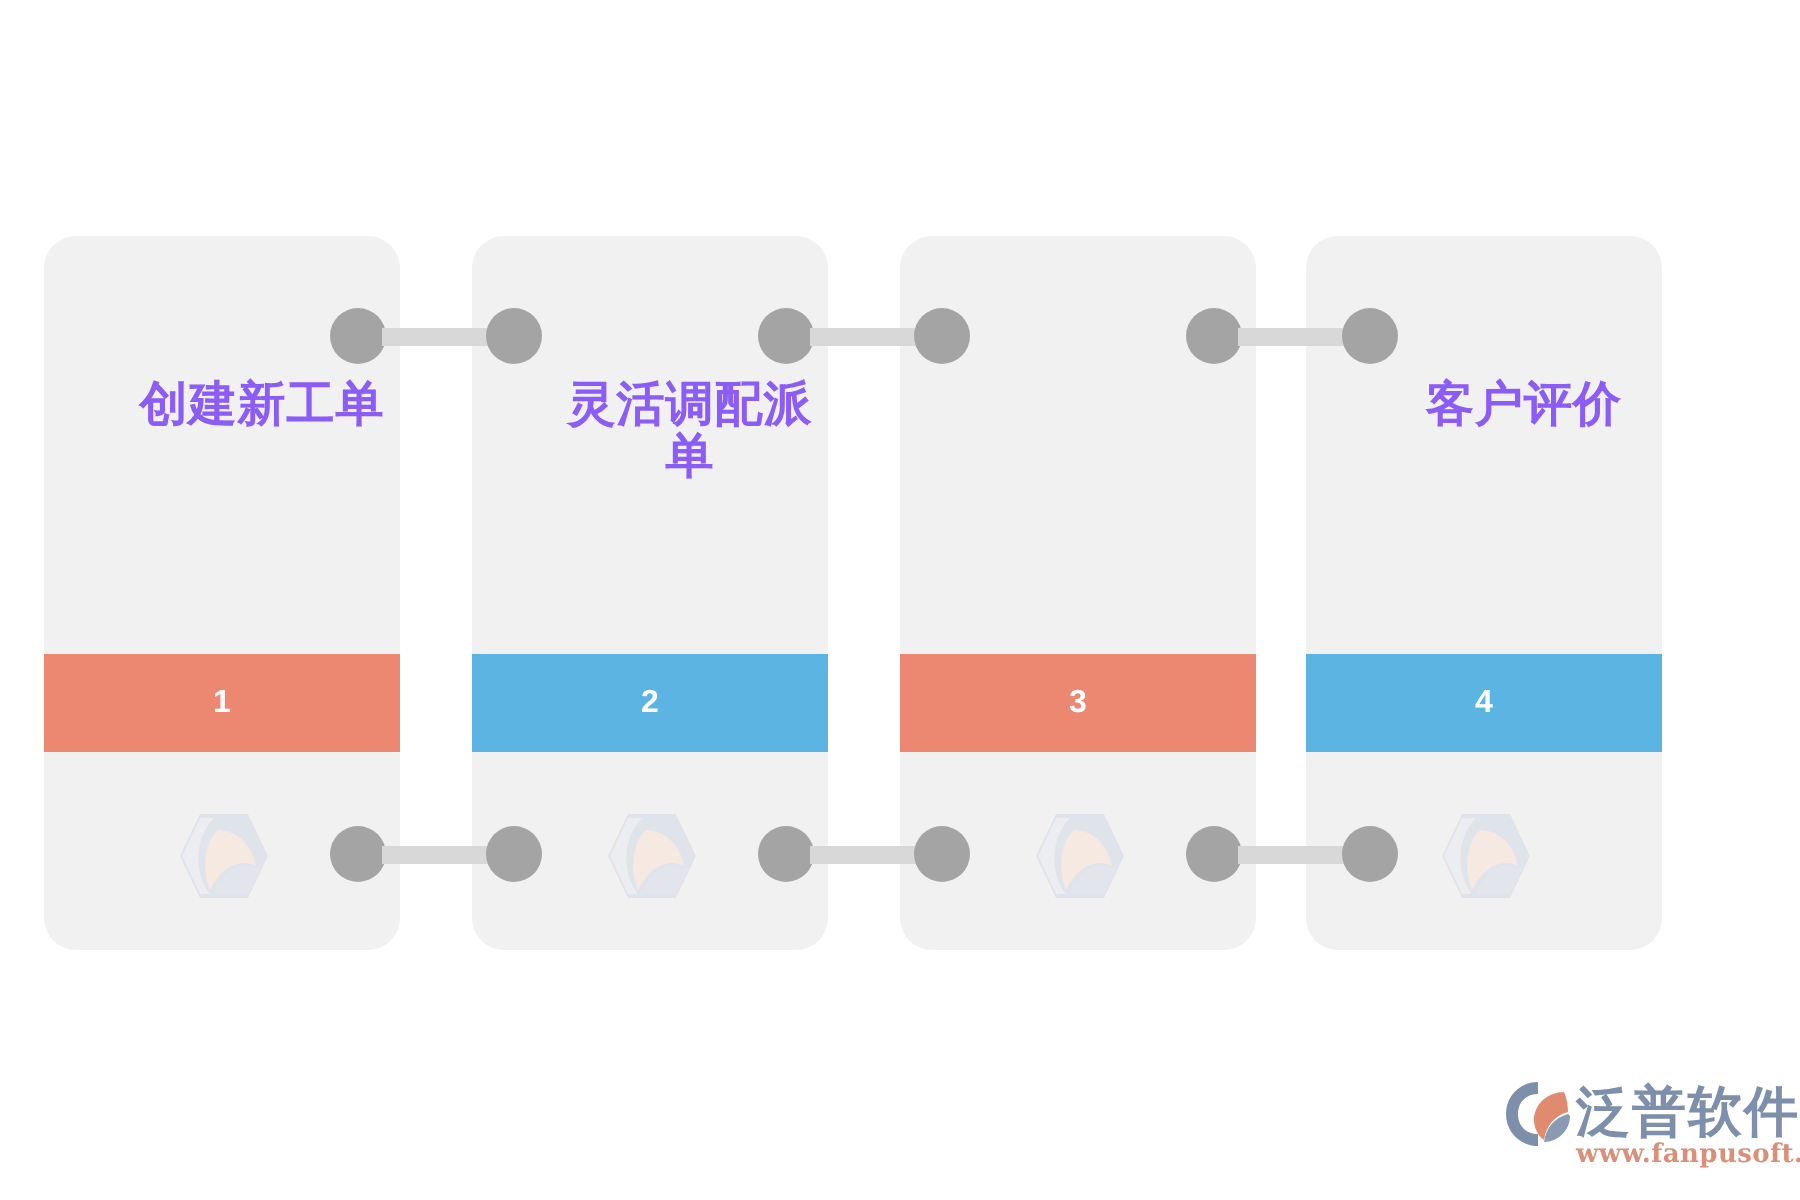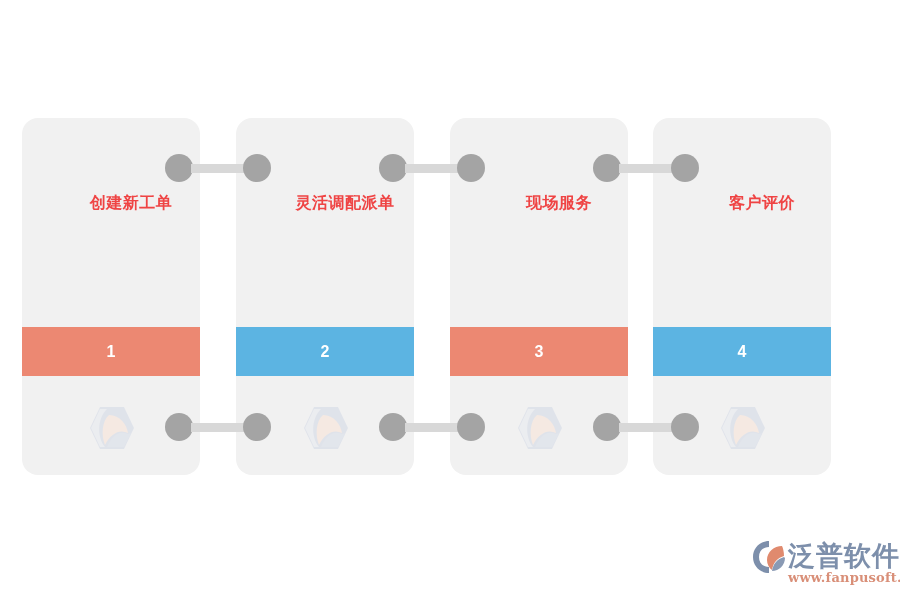--- a/index.html
+++ b/index.html
@@ -38,23 +38,23 @@
     background: #f1f1f1;
     border-radius: 16px 16px 0 0;
   }
 
   .card-title {
     position: absolute;
     left: 0;
     top: 72px;
     width: 178px;
     text-align: center;
-    font-size: 16px;
-    font-weight: bold;
-    color: #ef4444;
+    font-size: 24px;
+    font-weight: bold;
+    color: #8b5cf6;
     letter-spacing: 0.5px;
     line-height: 26px;
     padding-left: 40px;
   }
 
   .card-bar {
     position: absolute;
     left: 0;
     top: 209px;
     width: 178px;
@@ -185,21 +185,20 @@
           <path d="M20,4 C10,14 10,32 18,42 L13,42 L4,23 L13,4 Z" fill="#ffffff" opacity="0.55"></path>
           <path d="M22,10 C33,10 40,20 41,28 C33,24 24,28 18,40 C14,30 15,16 22,10 Z" fill="#ffd9c2"></path>
           <path d="M41,29 C33,25 25,30 20,42 L37,42 L44,28 Z" fill="#c3cde2"></path>
         </svg>
       </div>
     </div>
   </div>
 
   <div class="card" style="left:450px;">
     <div class="card-top"></div>
-    <div class="card-title">现场服务</div>
     <div class="card-bar" style="background:#EC8872;">
       <span>3</span>
     </div>
     <div class="card-bottom">
       <div class="card-watermark">
         <svg viewBox="0 0 48 46" width="48" height="46" aria-hidden="true">
           <polygon points="13,2 37,2 47,23 37,44 13,44 3,23" fill="#b9c4dc"></polygon>
           <path d="M20,4 C10,14 10,32 18,42 L13,42 L4,23 L13,4 Z" fill="#ffffff" opacity="0.55"></path>
           <path d="M22,10 C33,10 40,20 41,28 C33,24 24,28 18,40 C14,30 15,16 22,10 Z" fill="#ffd9c2"></path>
           <path d="M41,29 C33,25 25,30 20,42 L37,42 L44,28 Z" fill="#c3cde2"></path>

